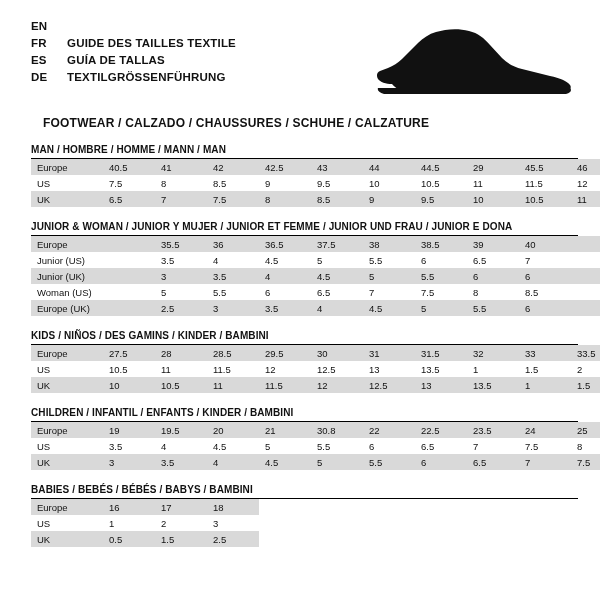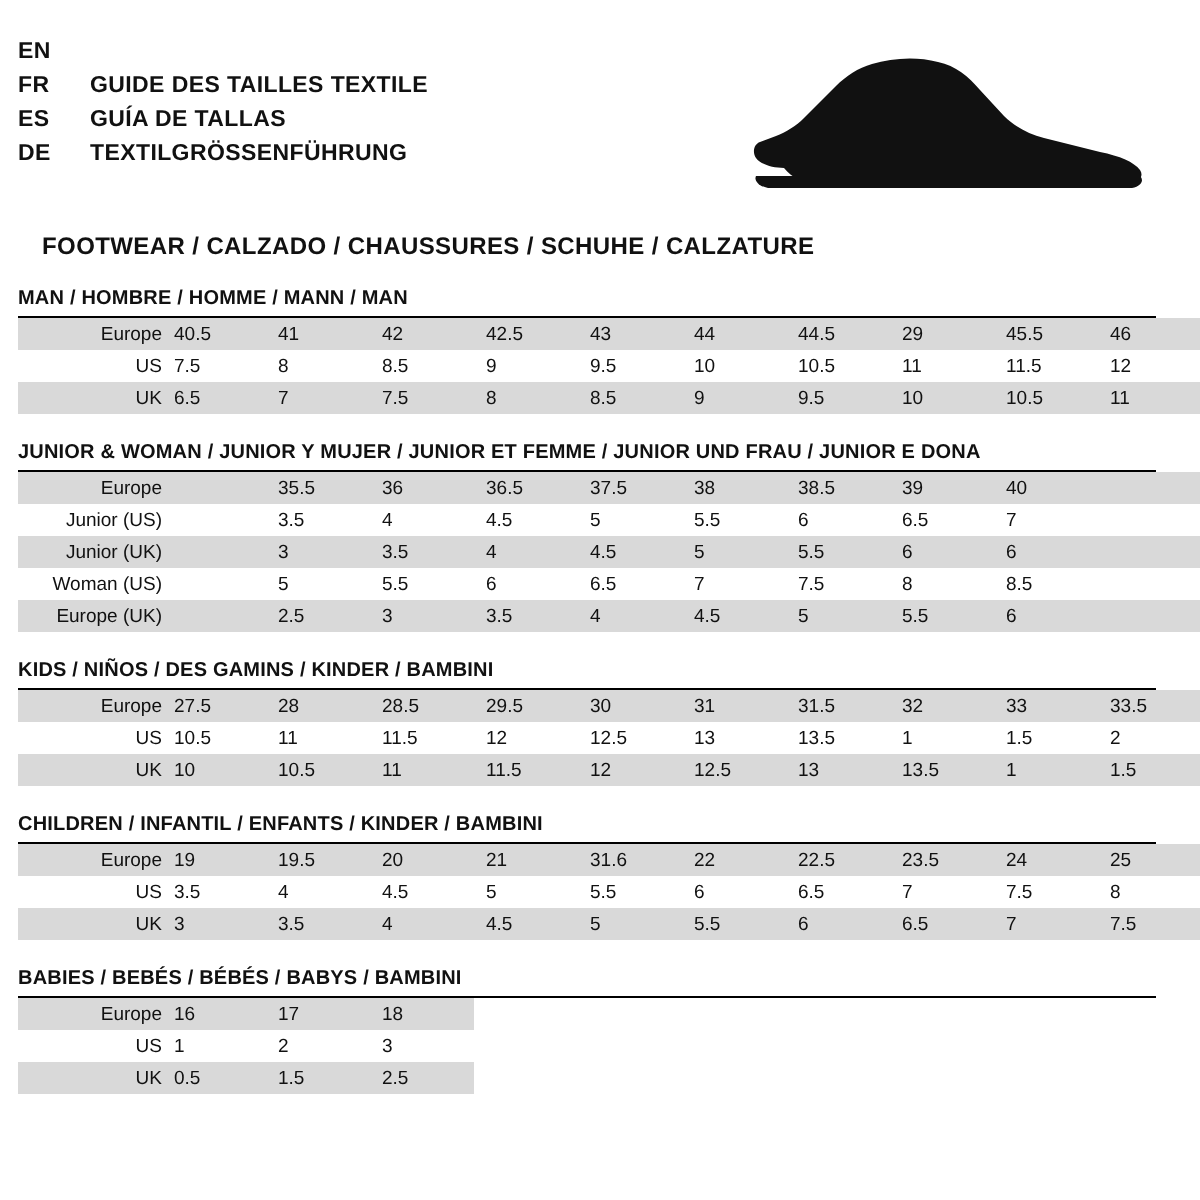--- a/index.html
+++ b/index.html
@@ -12,21 +12,21 @@
     background: #ffffff;
     font-family: "Liberation Sans", sans-serif;
     color: #111111;
     overflow: hidden;
   }
   .page {
     position: relative;
     width: 600px;
     height: 600px;
     box-sizing: border-box;
-    padding: 18px 22px 0 9px;
+    padding: 18px 22px 0 31px;
   }
 
   
   .header {
     display: flex;
     align-items: flex-start;
     justify-content: space-between;
   }
   .lang-block {
     display: block;
@@ -86,21 +86,21 @@
     height: 16px;
     padding: 0 0 0 6px;
     vertical-align: middle;
     white-space: nowrap;
     overflow: hidden;
   }
   table.size tr.shaded td {
     background: #d9d9d9;
   }
   table.size td.label {
-    text-align: right;
+    text-align: left;
   }
   table.size td.val {
     text-align: left;
   }
 
   
   col.c0 { width: 72px; }
   col.cx { width: 52px; }
 </style>
 </head>
@@ -359,21 +359,21 @@
           <col class="cx">
           <col class="cx">
         </colgroup>
       <tbody>
         <tr class="shaded">
           <td class="label">Europe</td>
           <td class="val">19</td>
           <td class="val">19.5</td>
           <td class="val">20</td>
           <td class="val">21</td>
-          <td class="val">31.6</td>
+          <td class="val">30.8</td>
           <td class="val">22</td>
           <td class="val">22.5</td>
           <td class="val">23.5</td>
           <td class="val">24</td>
           <td class="val">25</td>
         </tr>
         <tr>
           <td class="label">US</td>
           <td class="val">3.5</td>
           <td class="val">4</td>

